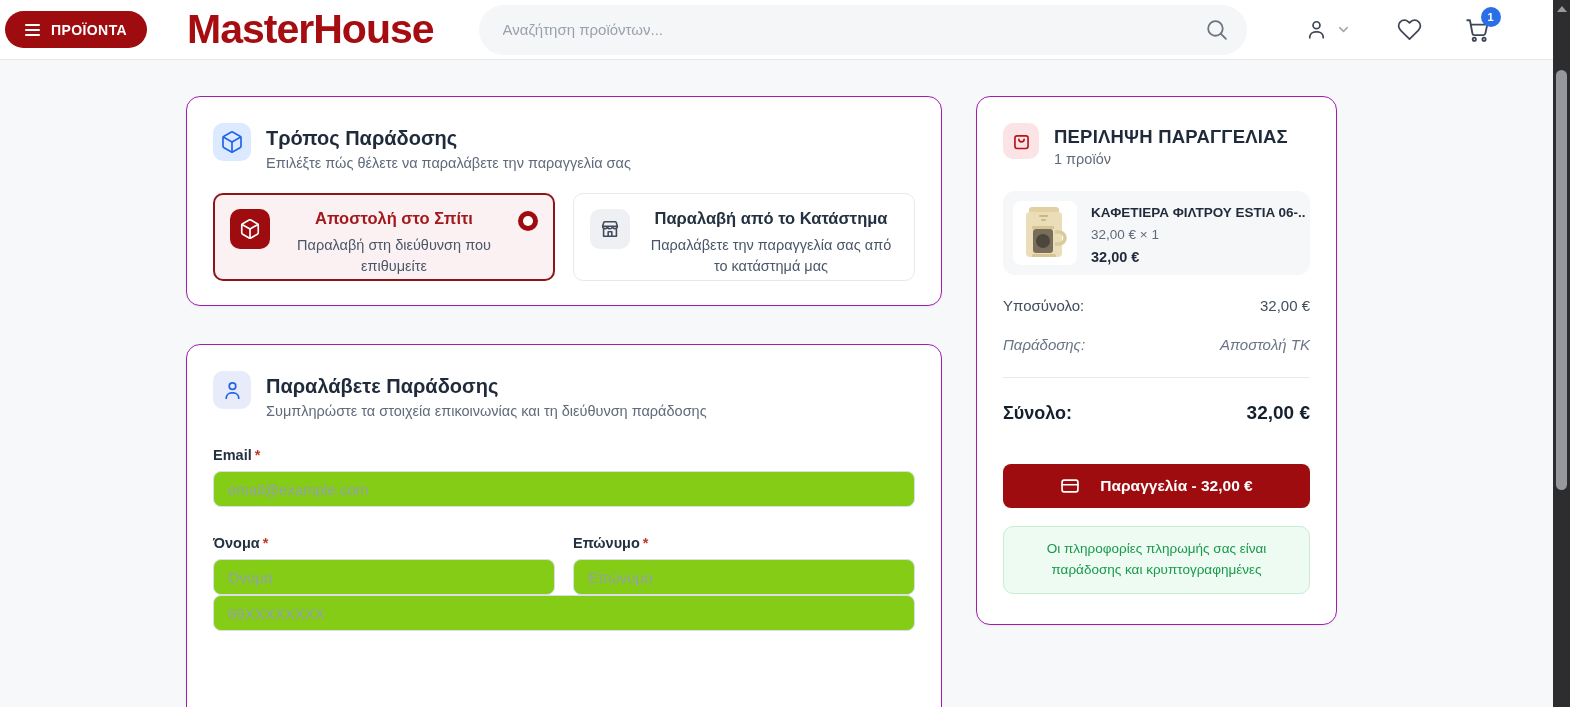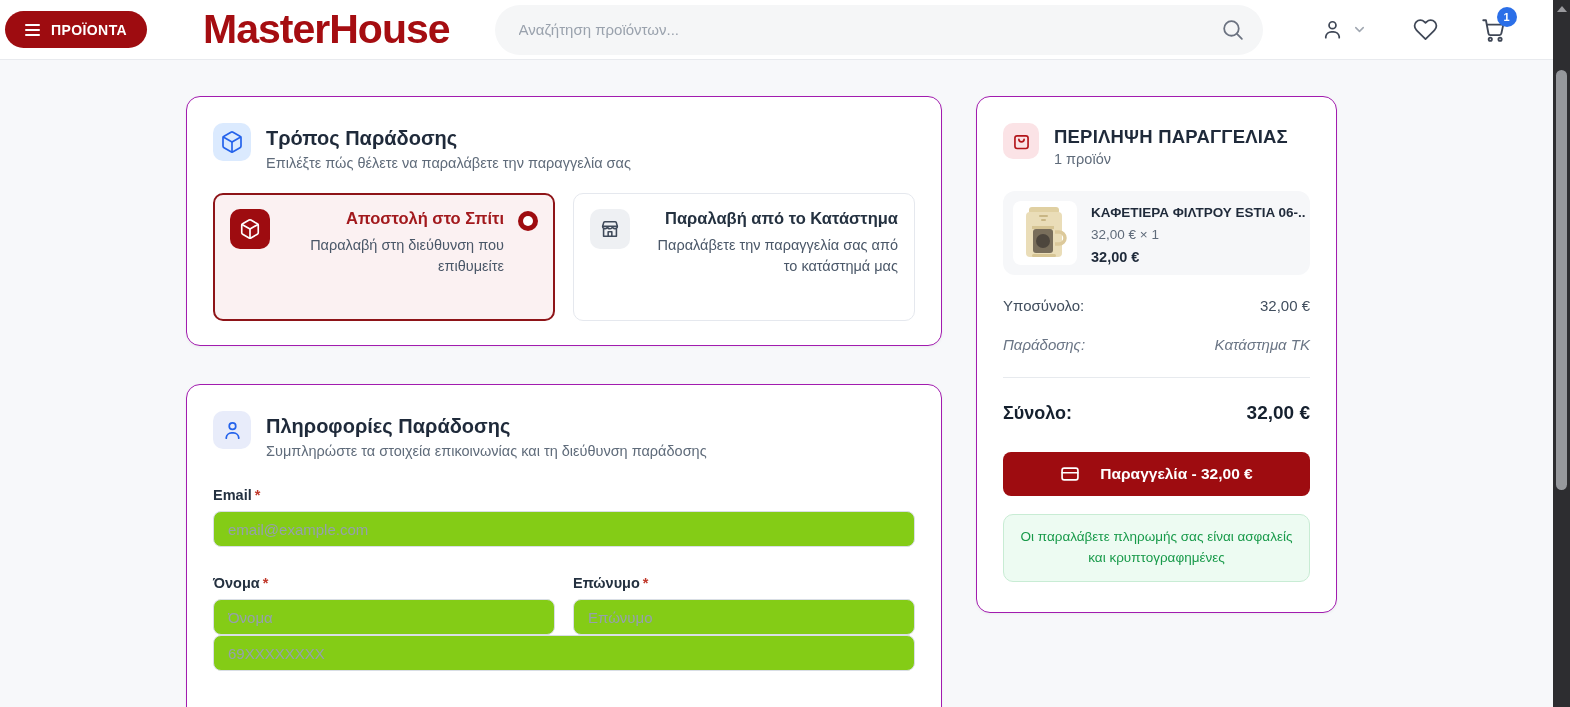--- a/index.html
+++ b/index.html
@@ -9,21 +9,21 @@
   
   .header { position:relative; height:60px; background:#fff; border-bottom:1px solid #e8eaee;
             display:flex; align-items:center; z-index:5; }
   .products-btn { margin-left:5px; height:37px; padding:16px 20px; border:none; cursor:pointer;
                   background:#9e0c10; color:#fff; border-radius:20px;
                   display:flex; align-items:center; gap:11px;
                   font-weight:bold; font-size:14px; letter-spacing:.4px;
                   font-family:"Liberation Sans", sans-serif; }
   .burger { display:flex; flex-direction:column; gap:3px; }
   .burger span { display:block; width:15px; height:2px; background:#fff; border-radius:1px; }
-  .logo { margin-left:56px; font-size:41px; font-weight:800; color:#a50d11; letter-spacing:-1px;
+  .logo { margin-left:40px; font-size:41px; font-weight:800; color:#a50d11; letter-spacing:-1px;
           cursor:pointer; white-space:nowrap; }
   .search-wrap { margin-left:45px; width:768px; height:50px; background:#f5f6f7;
                  border-radius:25px; display:flex; align-items:center; padding:0 18px 0 24px; }
   .search-input { flex:1; border:none; background:transparent; outline:none; font-size:15px;
                   color:#333; font-family:"Liberation Sans", sans-serif; }
   .search-input::placeholder { color:#9aa2ad; }
   .search-btn { border:none; background:transparent; cursor:pointer; display:flex; align-items:center; }
   .hicons { display:flex; align-items:center; margin-left:58px; }
   .hicon { background:transparent; border:none; cursor:pointer; display:flex; align-items:center; }
   .acct { gap:8px; }
@@ -54,22 +54,22 @@
              display:flex; align-items:center; justify-content:center; }
   .icon-sq.blue { background:#dbeafe; }
   .icon-sq.lav  { background:#e8ecfa; }
   .icon-sq.pink { background:#fbe3e6; width:36px; height:36px; }
   .card-title { font-size:20px; font-weight:bold; color:#1f2a3a; line-height:1.2; padding-top:3px; }
   .card-sub { font-size:14.5px; color:#5f6b7a; margin-top:5px; }
 
   
   .card-a { padding:26px 26px 24px 26px; }
   .options { display:flex; gap:18px; margin-top:22px; }
-  .option { width:345px; height:128px; border-radius:10px; padding:15px 16px;
-            display:flex; align-items:flex-start; gap:14px; cursor:pointer; text-align:right;
+  .option { width:345px; height:88px; border-radius:10px; padding:15px 16px;
+            display:flex; align-items:flex-start; gap:14px; cursor:pointer; text-align:center;
             background:#fff; border:1px solid #e5e8ee; font-family:"Liberation Sans", sans-serif; }
   .option.selected { border:2px solid #8e1418; background:#fbf1f2; padding:14px 15px; }
   .opt-icon { width:40px; height:40px; border-radius:10px; flex:0 0 auto;
               display:flex; align-items:center; justify-content:center; }
   .opt-icon.red { background:#9e0c10; }
   .opt-icon.gray { background:#eef0f3; }
   .opt-texts { flex:1; }
   .opt-title { font-size:16.5px; font-weight:bold; color:#243140; margin-bottom:7px; }
   .option.selected .opt-title { color:#a2191d; }
   .opt-desc { font-size:14.5px; color:#4a5768; line-height:1.45; }
@@ -102,21 +102,21 @@
             overflow:hidden; max-width:215px; }
   .p-qty { font-size:13.5px; color:#5f6b7a; margin-top:7px; }
   .p-total { font-size:14.5px; font-weight:bold; color:#1f2a3a; margin-top:7px; }
   .sum-row { display:flex; justify-content:space-between; align-items:flex-start;
              font-size:15px; color:#414e5e; margin-top:22px; }
   .sum-row.italic { font-style:italic; color:#6a7585; }
   .c-divider { height:1px; background:#e7eaee; margin-top:24px; }
   .total-row { display:flex; justify-content:space-between; align-items:baseline; margin-top:24px; }
   .total-label { font-size:18px; font-weight:bold; color:#15202e; }
   .total-value { font-size:19px; font-weight:bold; color:#15202e; }
-  .order-btn { margin-top:28px; width:100%; height:44px; background:#9e0c10; color:#fff;
+  .order-btn { margin-top:40px; width:100%; height:44px; background:#9e0c10; color:#fff;
                border:none; border-radius:8px; cursor:pointer; font-size:15.5px; font-weight:bold;
                display:flex; align-items:center; justify-content:center; gap:20px;
                font-family:"Liberation Sans", sans-serif; }
   .secure-note { margin-top:18px; background:#edfbf2; border:1px solid #c8ecd4; border-radius:10px;
                  padding:12px 16px; text-align:center; color:#189a4a; font-size:13.5px; line-height:1.55; }
 </style>
 </head>
 <body>
 
 <header class="header">
@@ -220,21 +220,21 @@
 
     <section class="card card-b">
       <div class="card-head">
         <div class="icon-sq lav">
           <svg width="23" height="23" viewBox="0 0 24 24" fill="none" stroke="#2563eb" stroke-width="1.8" stroke-linecap="round" stroke-linejoin="round">
             <circle cx="12" cy="7.5" r="3.4"></circle>
               <path d="M5.5 20v-.5a5.5 5.5 0 0 1 5.5-5h2a5.5 5.5 0 0 1 5.5 5v.5"></path>
           </svg>
         </div>
         <div>
-          <div class="card-title">Πληροφορίες Παράδοσης</div>
+          <div class="card-title">Παραλάβετε Παράδοσης</div>
           <div class="card-sub">Συμπληρώστε τα στοιχεία επικοινωνίας και τη διεύθυνση παράδοσης</div>
         </div>
       </div>
 
       <label class="field-label">
         <span>Email</span><span class="req">*</span>
       </label>
       <input class="tinput" type="text" placeholder="email@example.com" style="">
 
       <div class="row2">
@@ -294,39 +294,39 @@
           <div class="p-total">32,00 €</div>
         </div>
       </div>
 
       <div class="sum-row">
         <span>Υποσύνολο:</span>
         <span>32,00 €</span>
       </div>
       <div class="sum-row italic">
         <span>Παράδοσης:</span>
-        <span>Κατάστημα ΤΚ</span>
+        <span>Αποστολή ΤΚ</span>
       </div>
 
       <div class="c-divider"></div>
 
       <div class="total-row">
         <span class="total-label">Σύνολο:</span>
         <span class="total-value">32,00 €</span>
       </div>
 
       <button class="order-btn">
         <svg width="20" height="20" viewBox="0 0 24 24" fill="none" stroke="#ffffff" stroke-width="2" stroke-linecap="round">
           <rect x="2.5" y="5" width="19" height="14" rx="2.5"></rect>
             <line x1="2.5" y1="10.5" x2="21.5" y2="10.5"></line>
         </svg>
         <span>Παραγγελία - 32,00 €</span>
       </button>
 
-      <div class="secure-note">Οι παραλάβετε πληρωμής σας είναι ασφαλείς και κρυπτογραφημένες</div>
+      <div class="secure-note">Οι πληροφορίες πληρωμής σας είναι παράδοσης και κρυπτογραφημένες</div>
     </section>
   </aside>
 </main>
 
 <div class="scrollbar">
   <div class="scroll-up"></div>
   <div class="scroll-thumb"></div>
 </div>
 
 </body></html>

